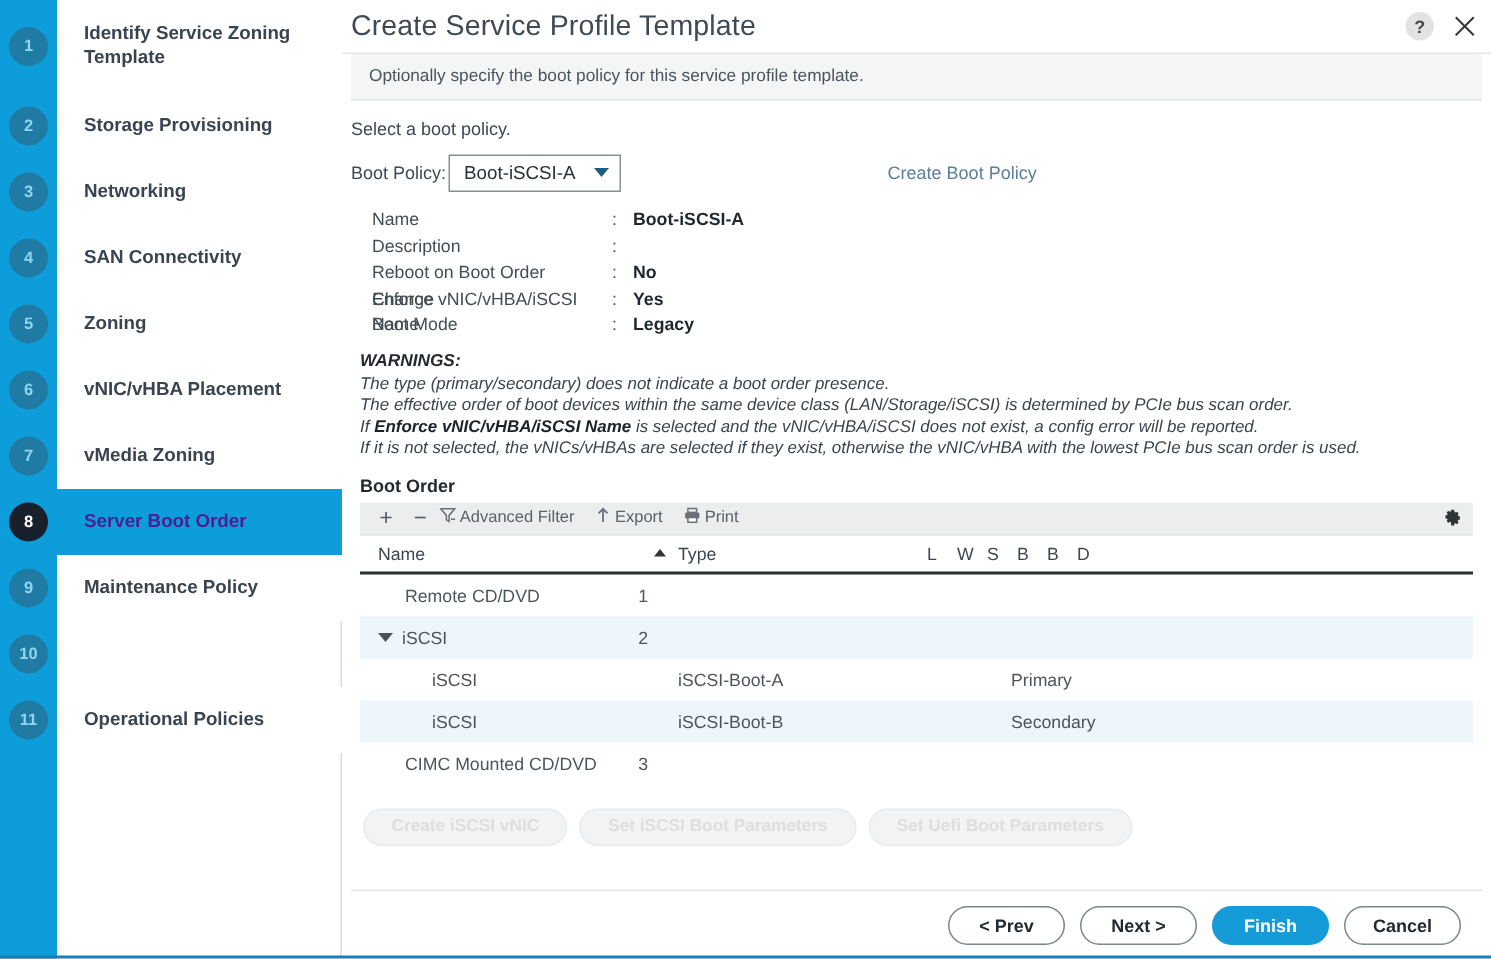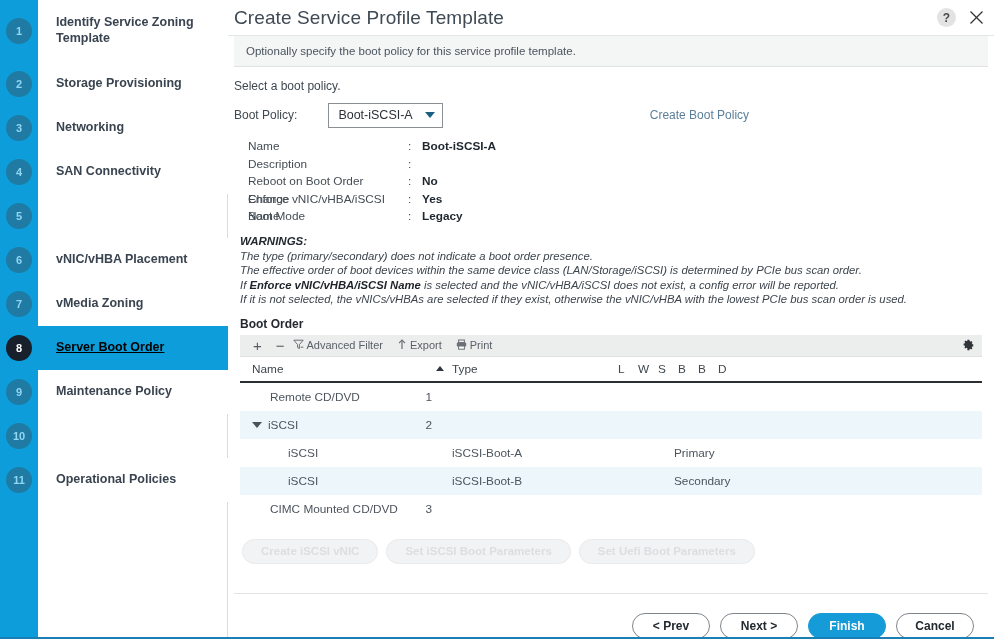--- a/index.html
+++ b/index.html
@@ -87,22 +87,21 @@
     padding-right: 8px;
     font-size: 12.5px;
     font-weight: bold;
     color: #3a4450;
     background: #ffffff;
     box-sizing: border-box;
     line-height: 1.25;
   }
   .step.active .step-label {
     background: #0d9dda;
-    color: #000000;
-    text-decoration: underline;
+    color: #4c1d95;
   }
   .step.tall { height: 62px; }
 
   
   .main {
     position: relative;
     width: 766px;
     flex: 0 0 766px;
     height: 639px;
     box-sizing: border-box;
@@ -181,21 +180,20 @@
     color: #3f4850;
     margin: 12px 0 0 0;
     padding-left: 0;
   }
 
   .policy-row {
     display: flex;
     align-items: center;
     margin-top: 9px;
     height: 26px;
-    gap: 29px;
   }
   .policy-label {
     font-size: 12px;
     color: #3f4850;
   }
   .policy-select {
     margin-left: 2px;
     min-width: 100px;
     height: 25px;
     border: 1px solid #8a8f94;
@@ -375,21 +373,21 @@
     padding: 0 18px;
     box-sizing: border-box;
   }
 
   
   .footer {
     flex: 0 0 46px;
     height: 46px;
     border-top: 1px solid #e2e5e7;
     display: flex;
-    align-items: flex-end;
+    align-items: center;
     justify-content: flex-end;
     gap: 10px;
     padding-right: 14px;
     box-sizing: border-box;
     margin: 0 6px;
   }
   .btn {
     min-width: 78px;
     height: 26px;
     border-radius: 13px;
@@ -436,20 +434,21 @@
         <div class="step">
           <div class="step-badge">3</div>
           <div class="step-label">Networking</div>
         </div>
         <div class="step">
           <div class="step-badge">4</div>
           <div class="step-label">SAN Connectivity</div>
         </div>
         <div class="step">
           <div class="step-badge">5</div>
+          <div class="step-label">Zoning</div>
         </div>
         <div class="step">
           <div class="step-badge">6</div>
           <div class="step-label">vNIC/vHBA Placement</div>
         </div>
         <div class="step">
           <div class="step-badge">7</div>
           <div class="step-label">vMedia Zoning</div>
         </div>
         <div class="step active">

